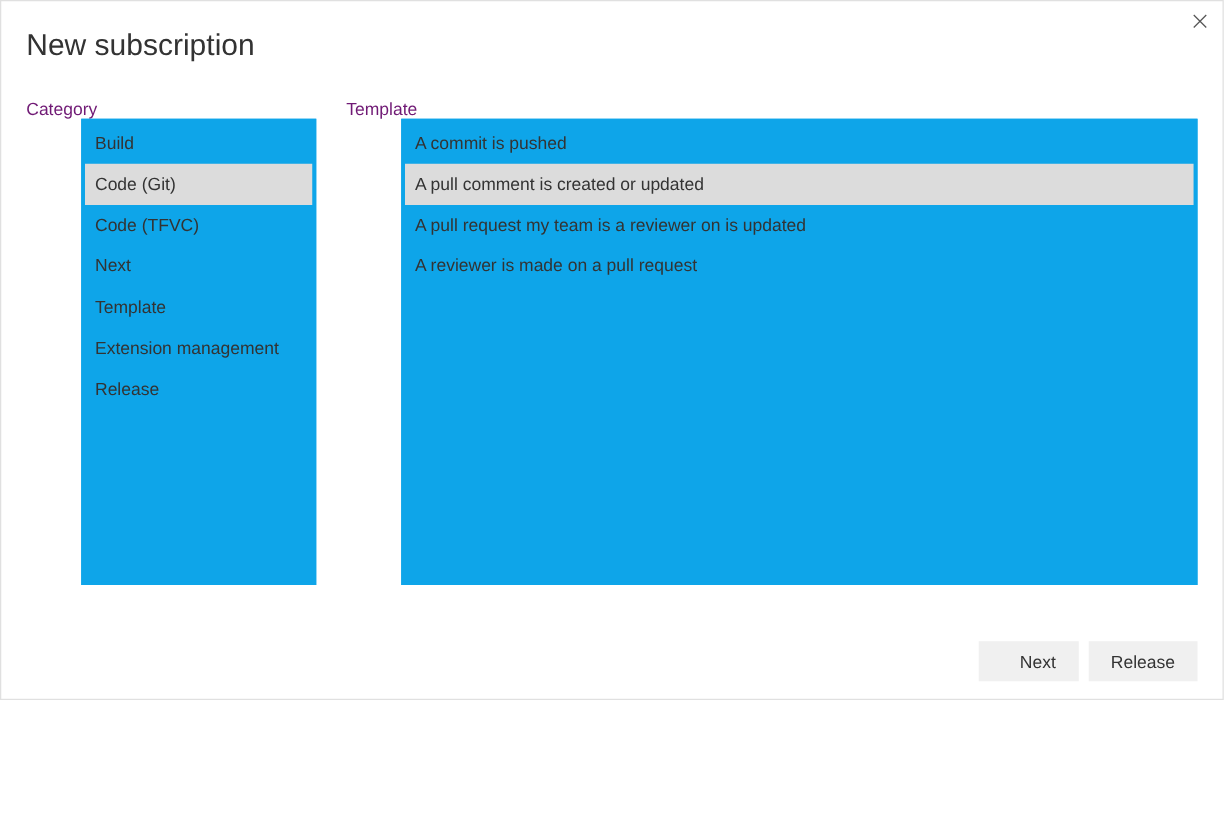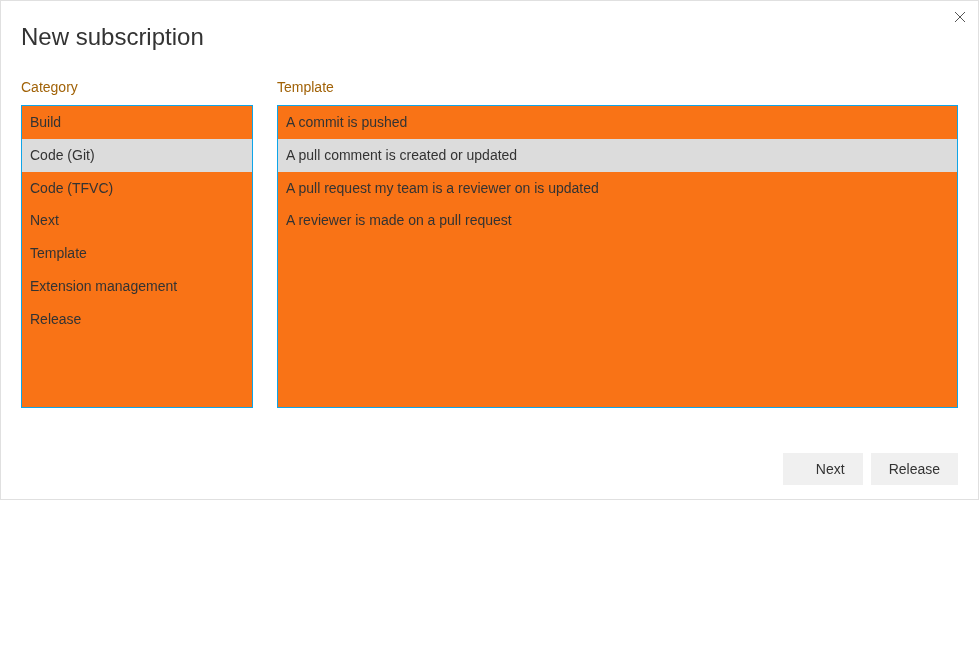--- a/index.html
+++ b/index.html
@@ -8,21 +8,21 @@
       padding: 0;
     }
     body {
       font-family: "Segoe UI", -apple-system, BlinkMacSystemFont, sans-serif;
       font-size: 14px;
       color: #333;
       background: #fff;
     }
     .dialog {
       width: 979px;
-      height: 500px;
+      height: 560px;
       border: 1px solid #e0e0e0;
       position: relative;
       display: flex;
       flex-direction: column;
     }
     .close-btn {
       position: absolute;
       top: 6px;
       right: 8px;
       width: 20px;
@@ -56,29 +56,29 @@
     }
     .column-category {
       width: 232px;
       flex-shrink: 0;
     }
     .column-template {
       flex: 1;
     }
     .column-label {
       font-size: 14px;
-      color: #a16207;
-      margin-bottom: 10px;
+      color: #701a75;
       font-weight: 400;
     }
     .listbox {
-      border: 1px solid #0ea5e9;
+      border: 3px solid #0ea5e9;
       flex: 1;
       overflow-y: auto;
-      background: #f97316;
+      background: #0ea5e9;
+      margin-left: 44px;
     }
     .list-item {
       padding: 8px 8px;
       cursor: pointer;
       font-size: 14px;
       color: #333;
       line-height: 1.2;
     }
     .list-item.selected {
       background: #dcdcdc;

